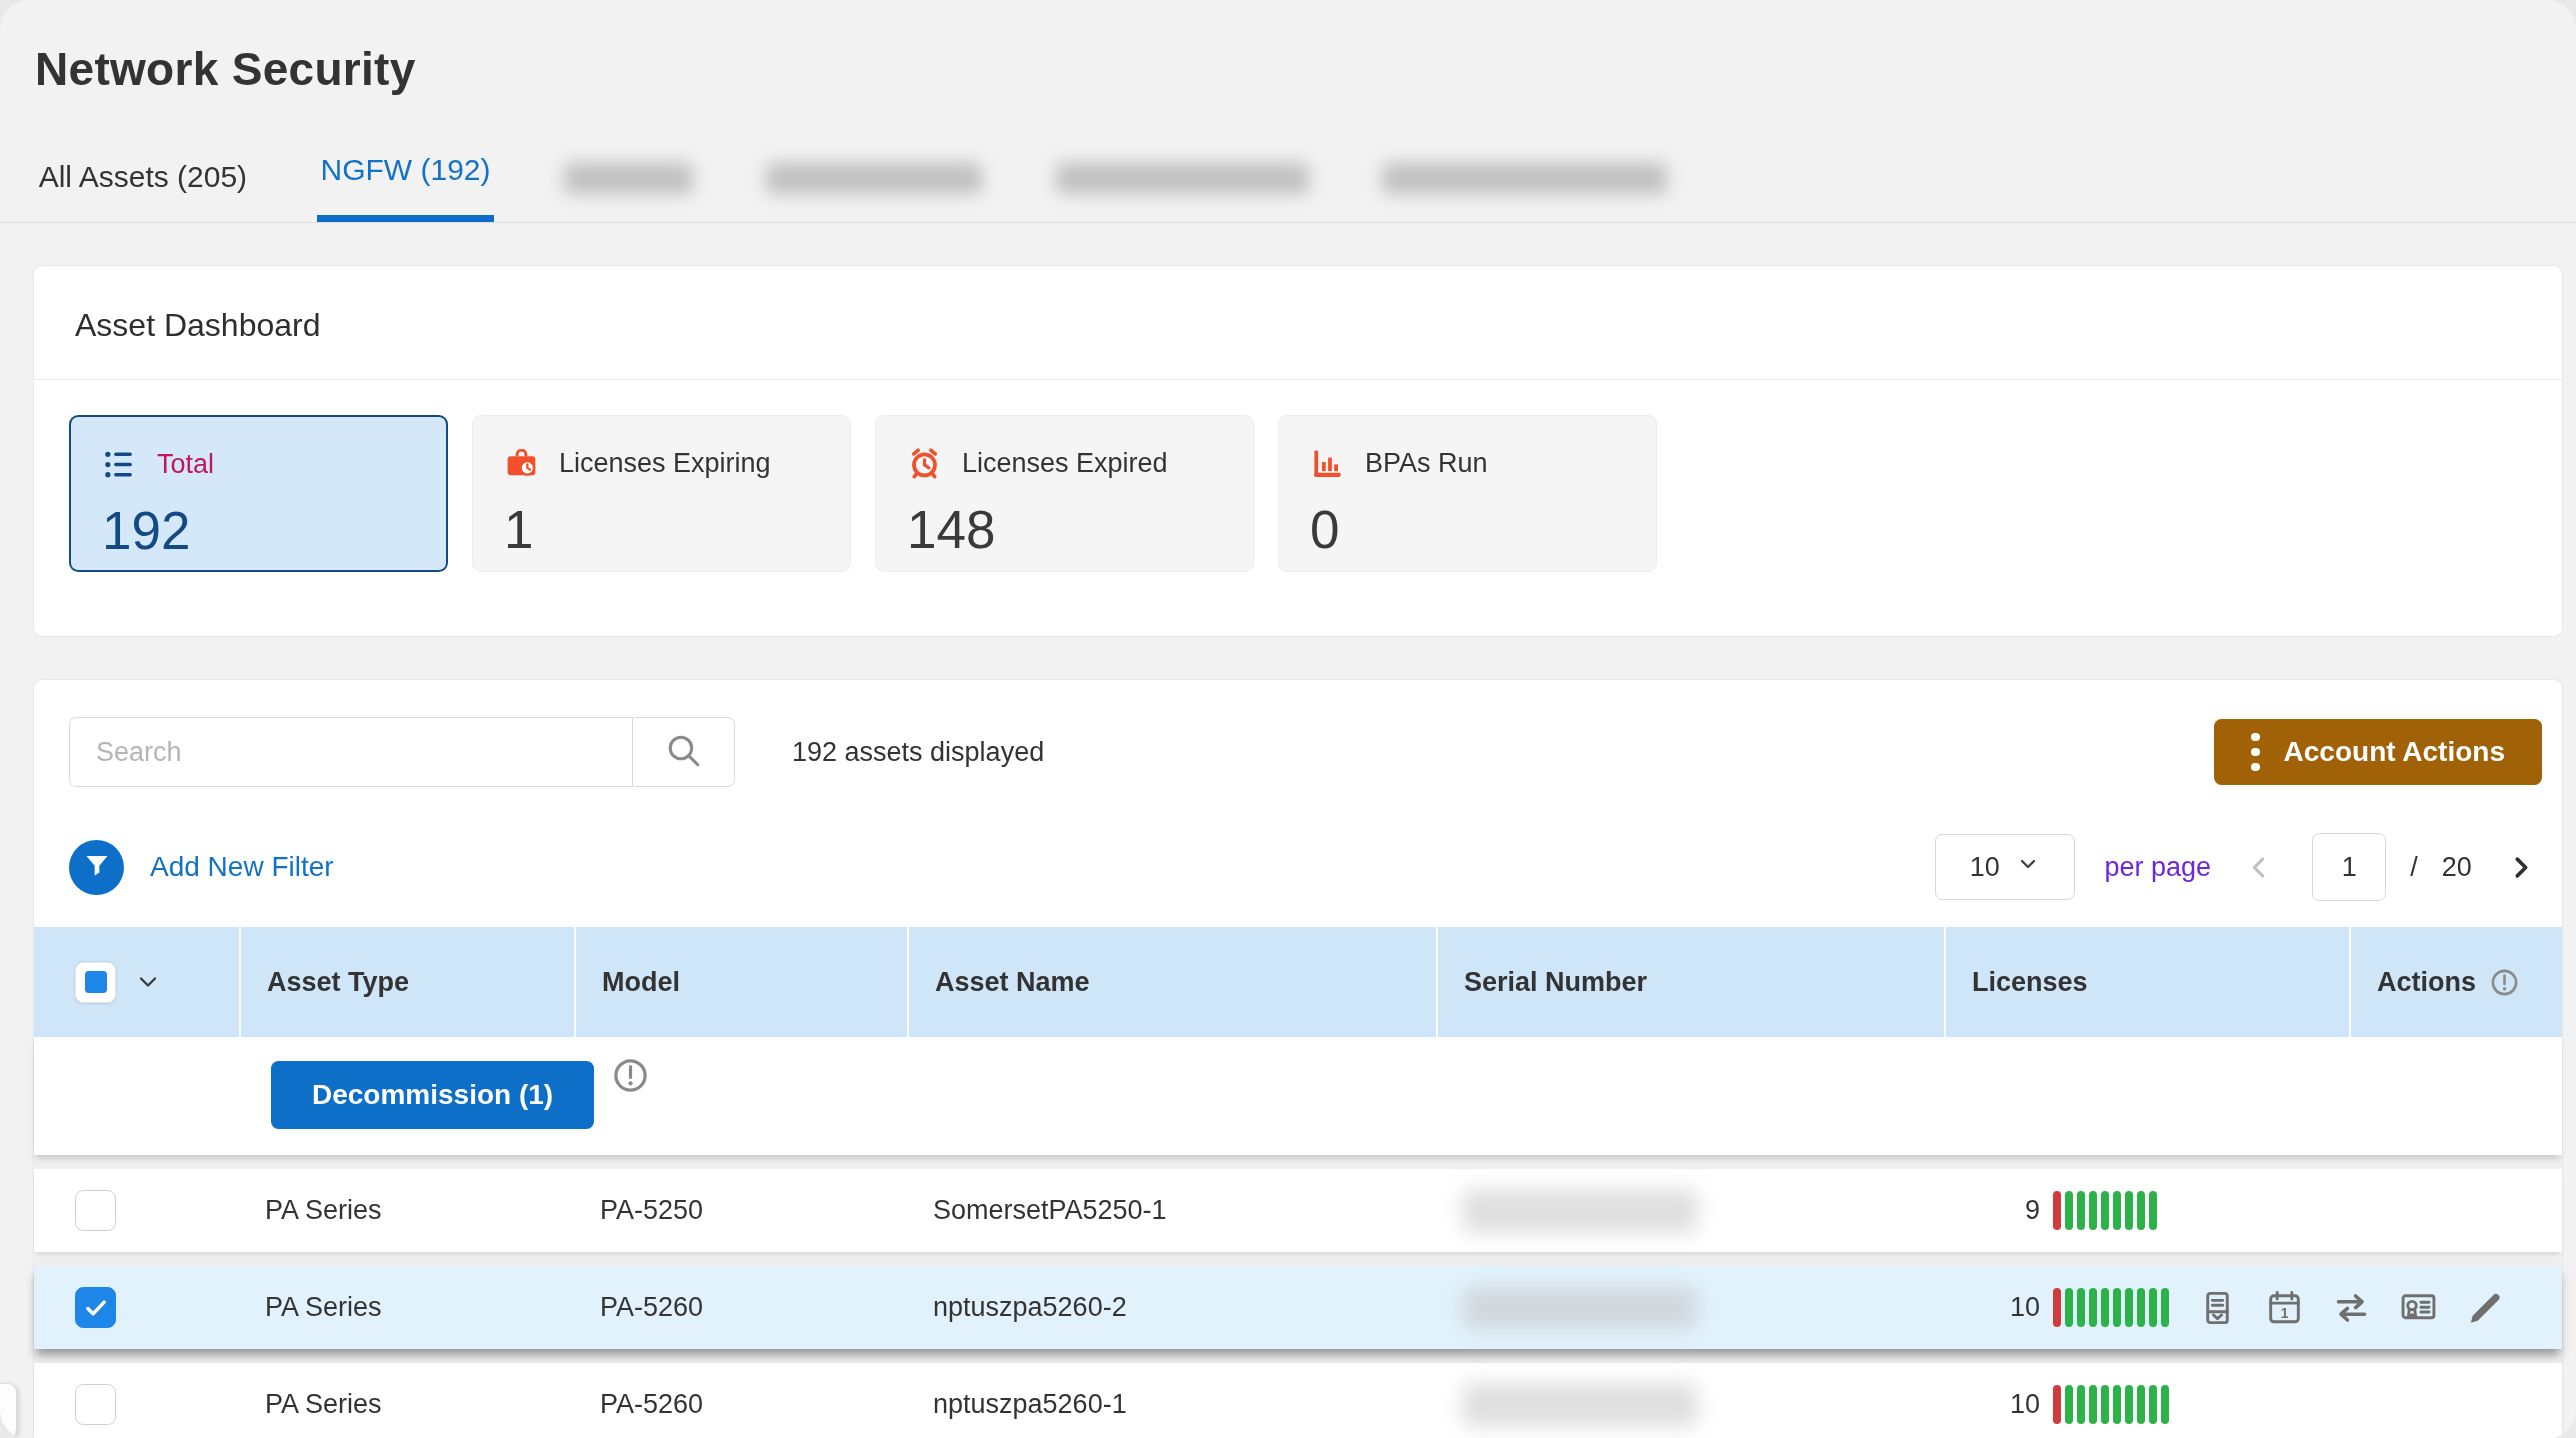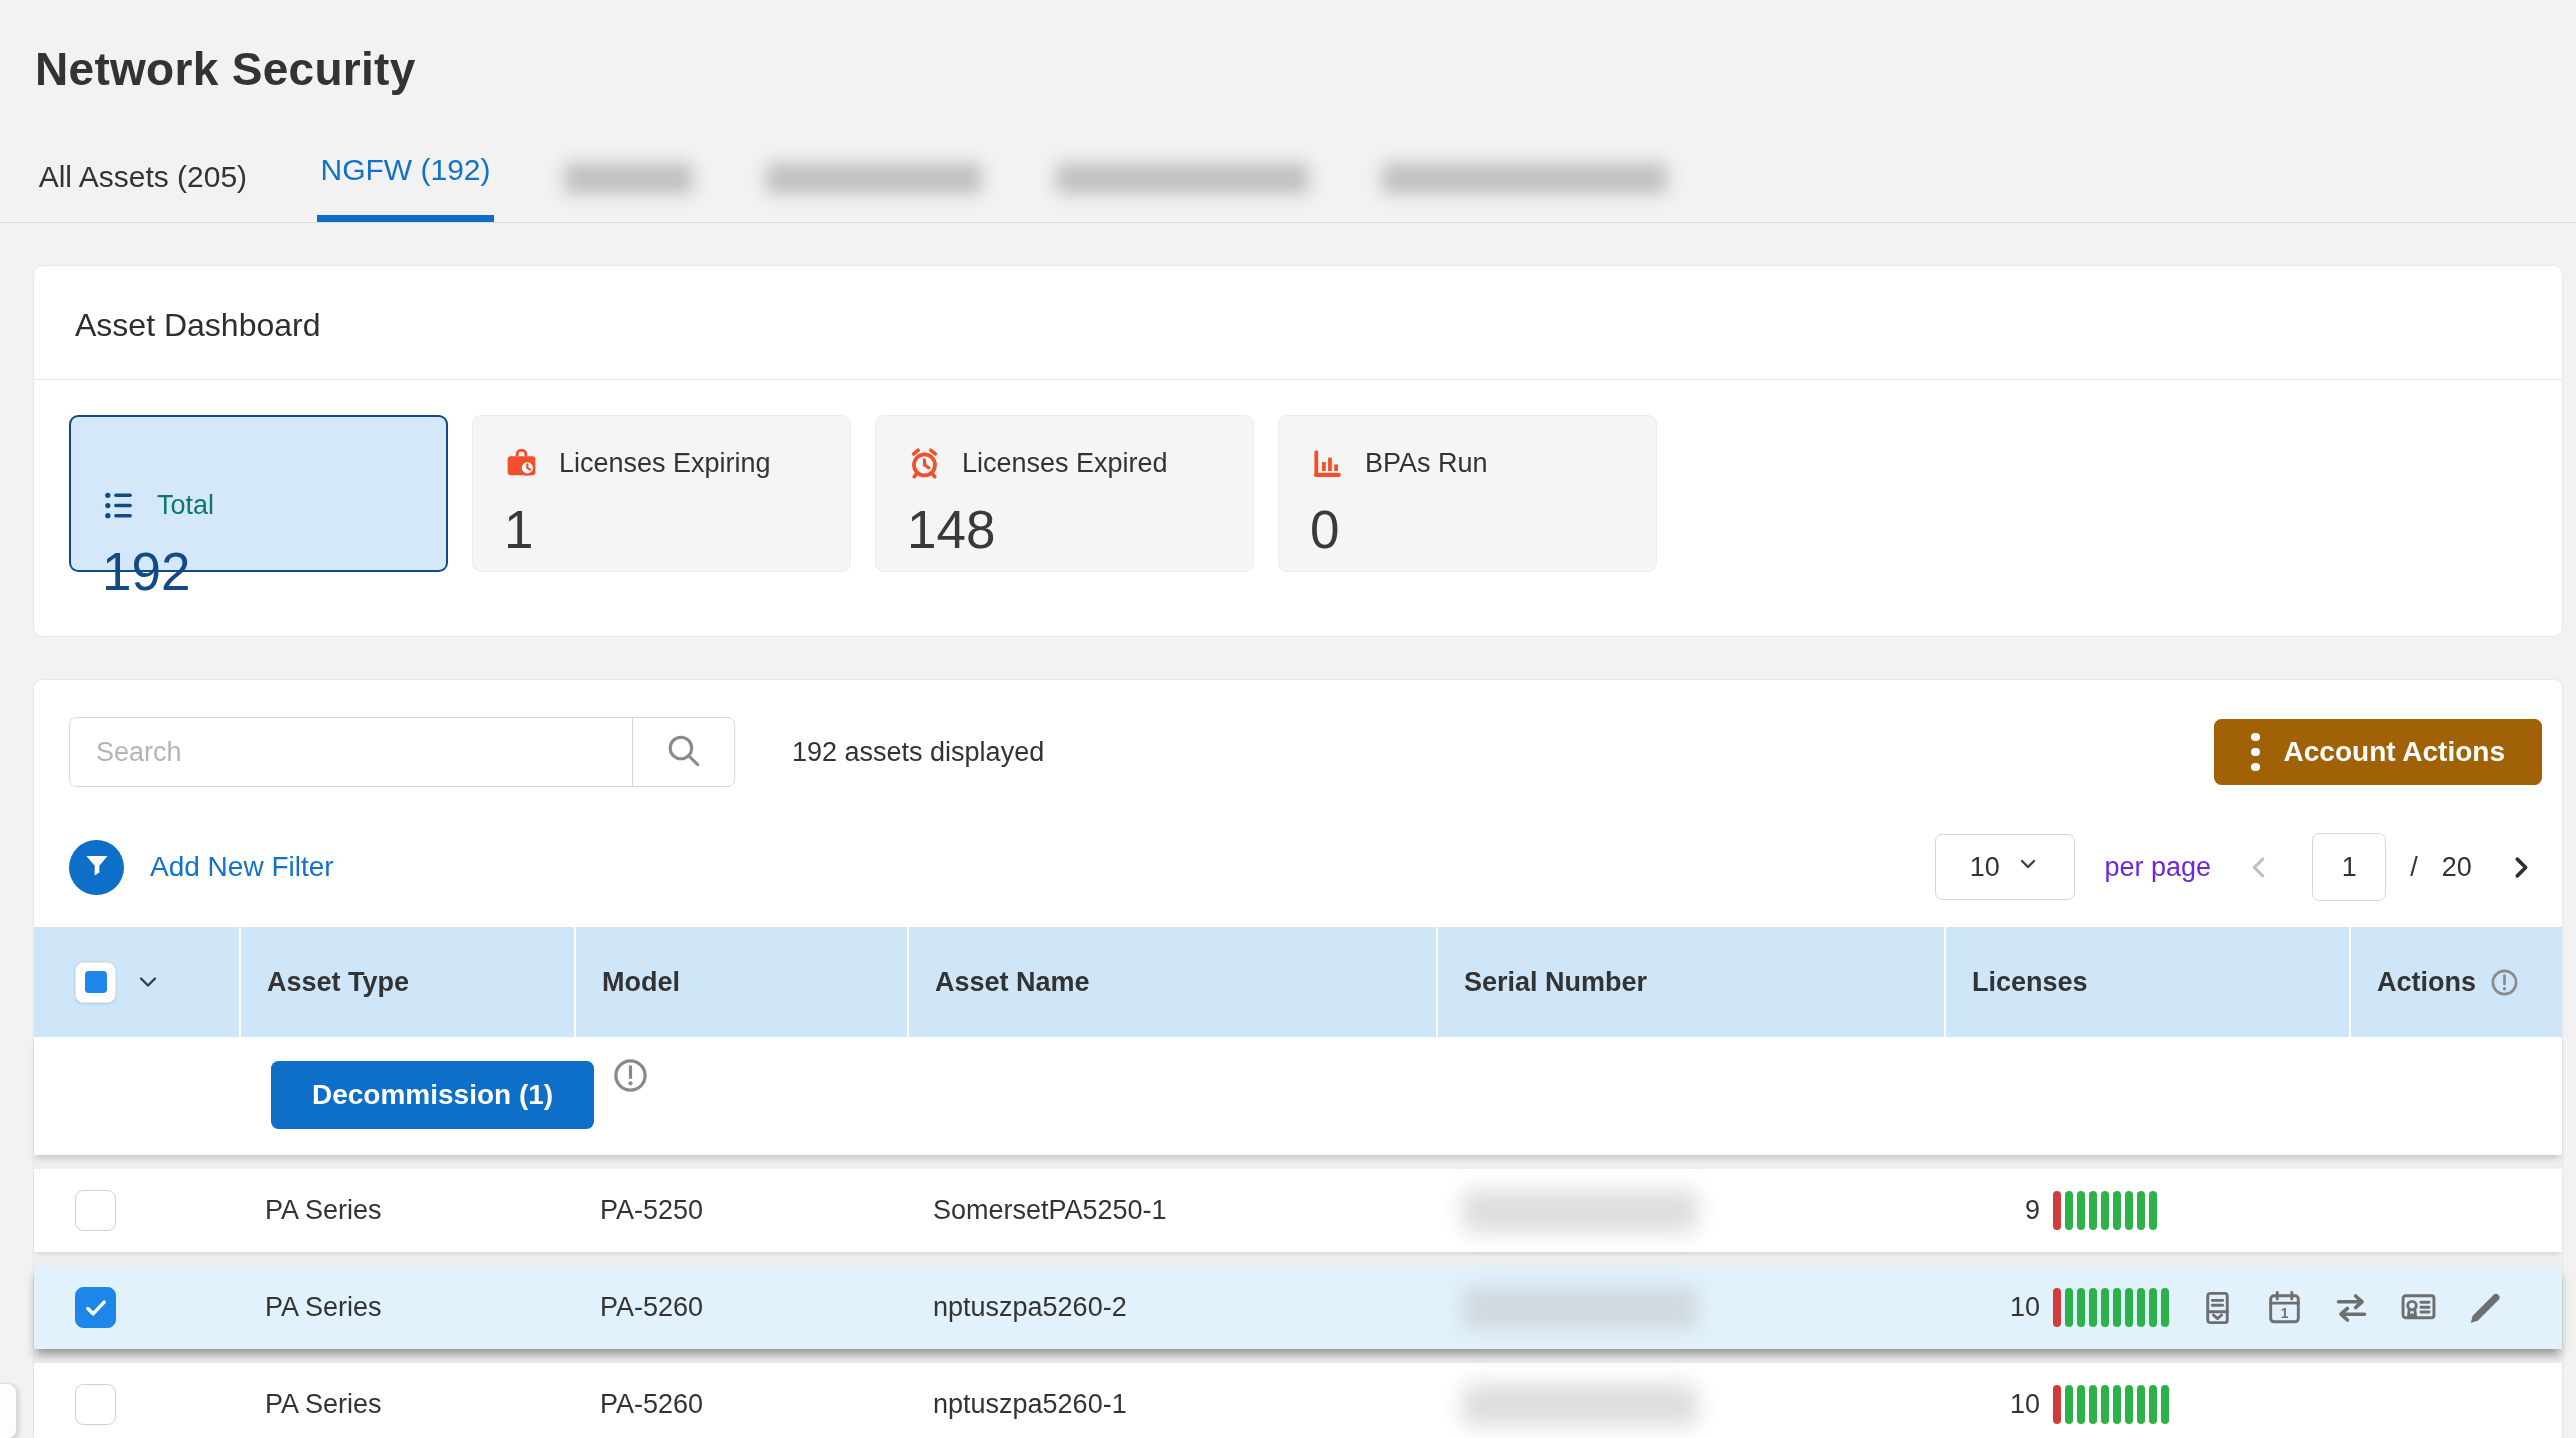--- a/index.html
+++ b/index.html
@@ -7,20 +7,21 @@
   body {
     font-family: "Liberation Sans", "DejaVu Sans", sans-serif;
     background:#e9e9e9;
     color:#333;
   }
   .page {
     position:relative;
     width:2576px; height:1439px;
     background:#f2f2f2;
     overflow:hidden;
+    border-radius:29px;
   }
 
   
   .page-title {
     font-size:46px; font-weight:700; color:#333;
     margin:0; padding:42px 0 0 35px; letter-spacing:0.3px;
   }
   .tabs {
     display:flex; align-items:flex-end; gap:66px;
     margin-top:57px; padding-left:35px;
@@ -53,21 +54,21 @@
   .cards { display:flex; gap:24px; padding:35px 37px 64px 35px; }
   .card {
     width:379px; height:157px; border-radius:9.2px;
     background:#f5f5f5; border:1.8px solid #ececec;
     padding:29.5px 0 0 31px; cursor:pointer;
   }
   .card.active {
     background:#d5e8f9; border:2.8px solid #134a86; color:#134a86;
   }
   .card-top { display:flex; align-items:center; gap:20px; font-size:27px; }
-  .card.active .card-top { color:#0f766e;margin-top:41px; }
+  .card.active .card-top { color:#be185d; }
   .card-value { font-size:53px; margin-top:18.4px; color:#3a3a3a; }
   .card.active .card-value { color:#134a86; }
   .card-icon svg { width:35px; height:35px; display:block; }
 
   
   .table-panel {
     margin-top:42px; border-radius:9.2px 9.2px 0 0; border-bottom:none;
     padding-top:37px; height:758px;
   }
   .toolbar { display:flex; align-items:center; padding:0 20px 0 35px; }

